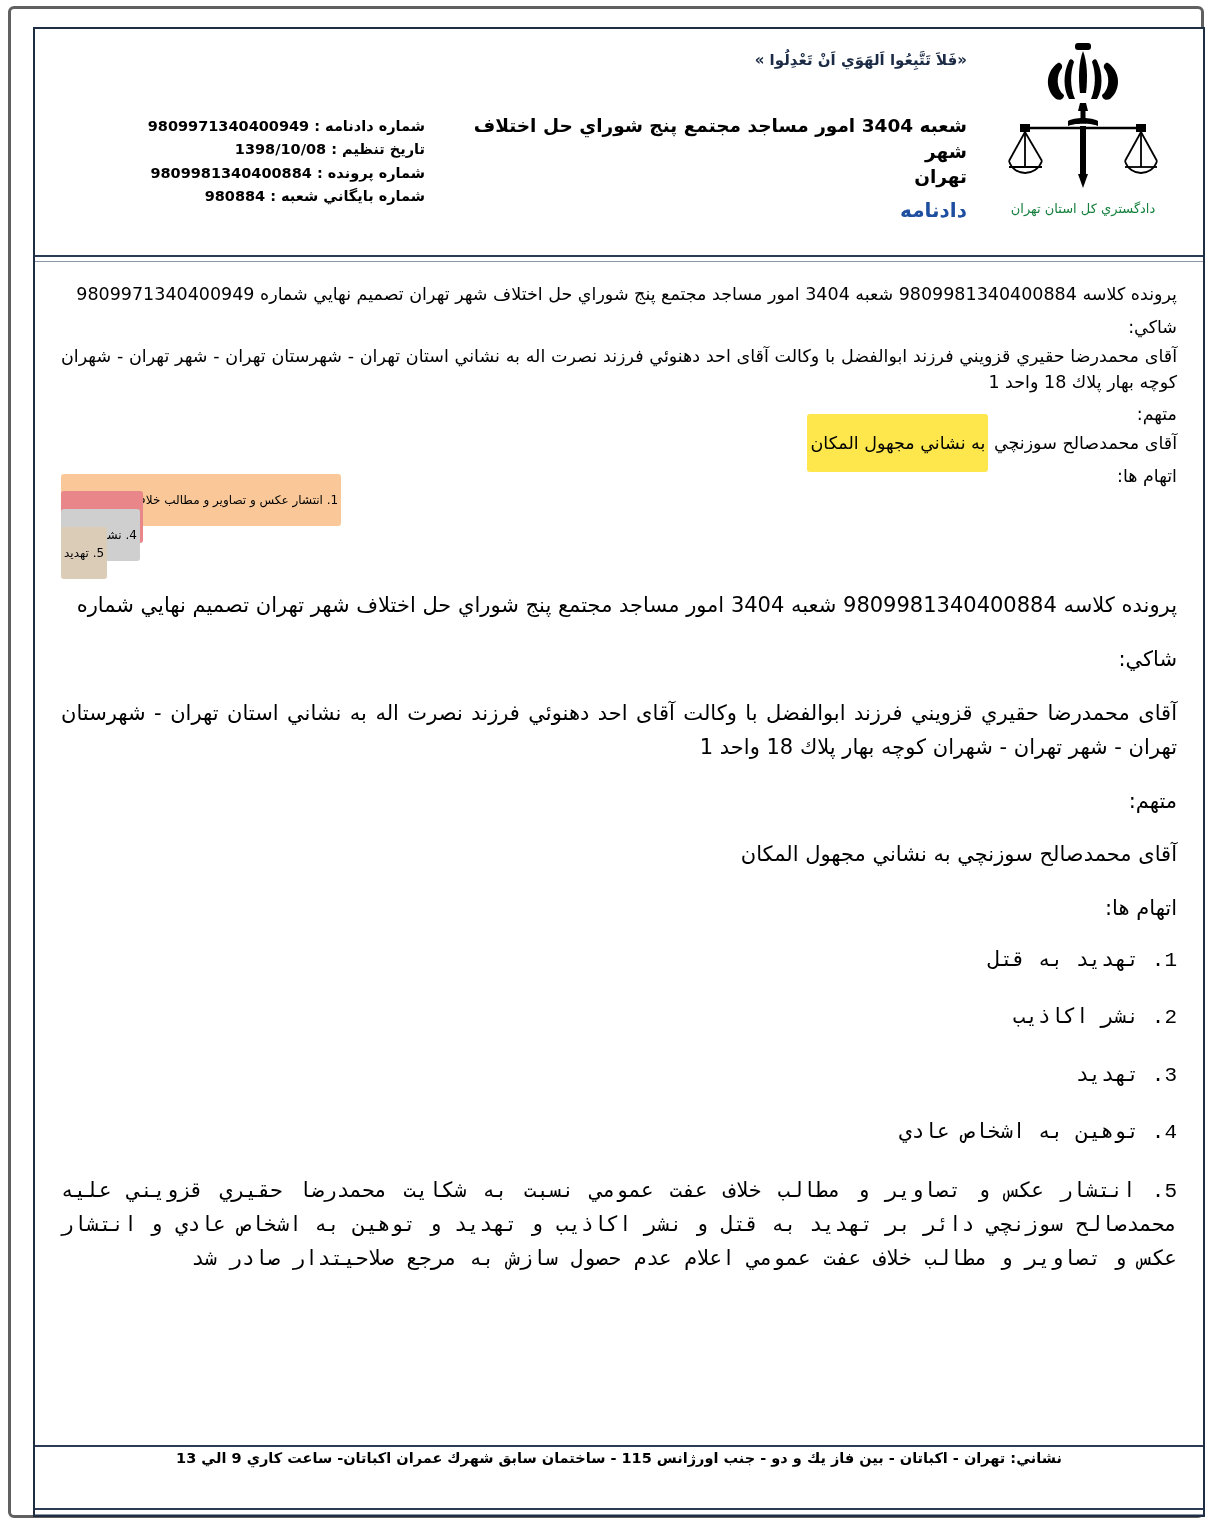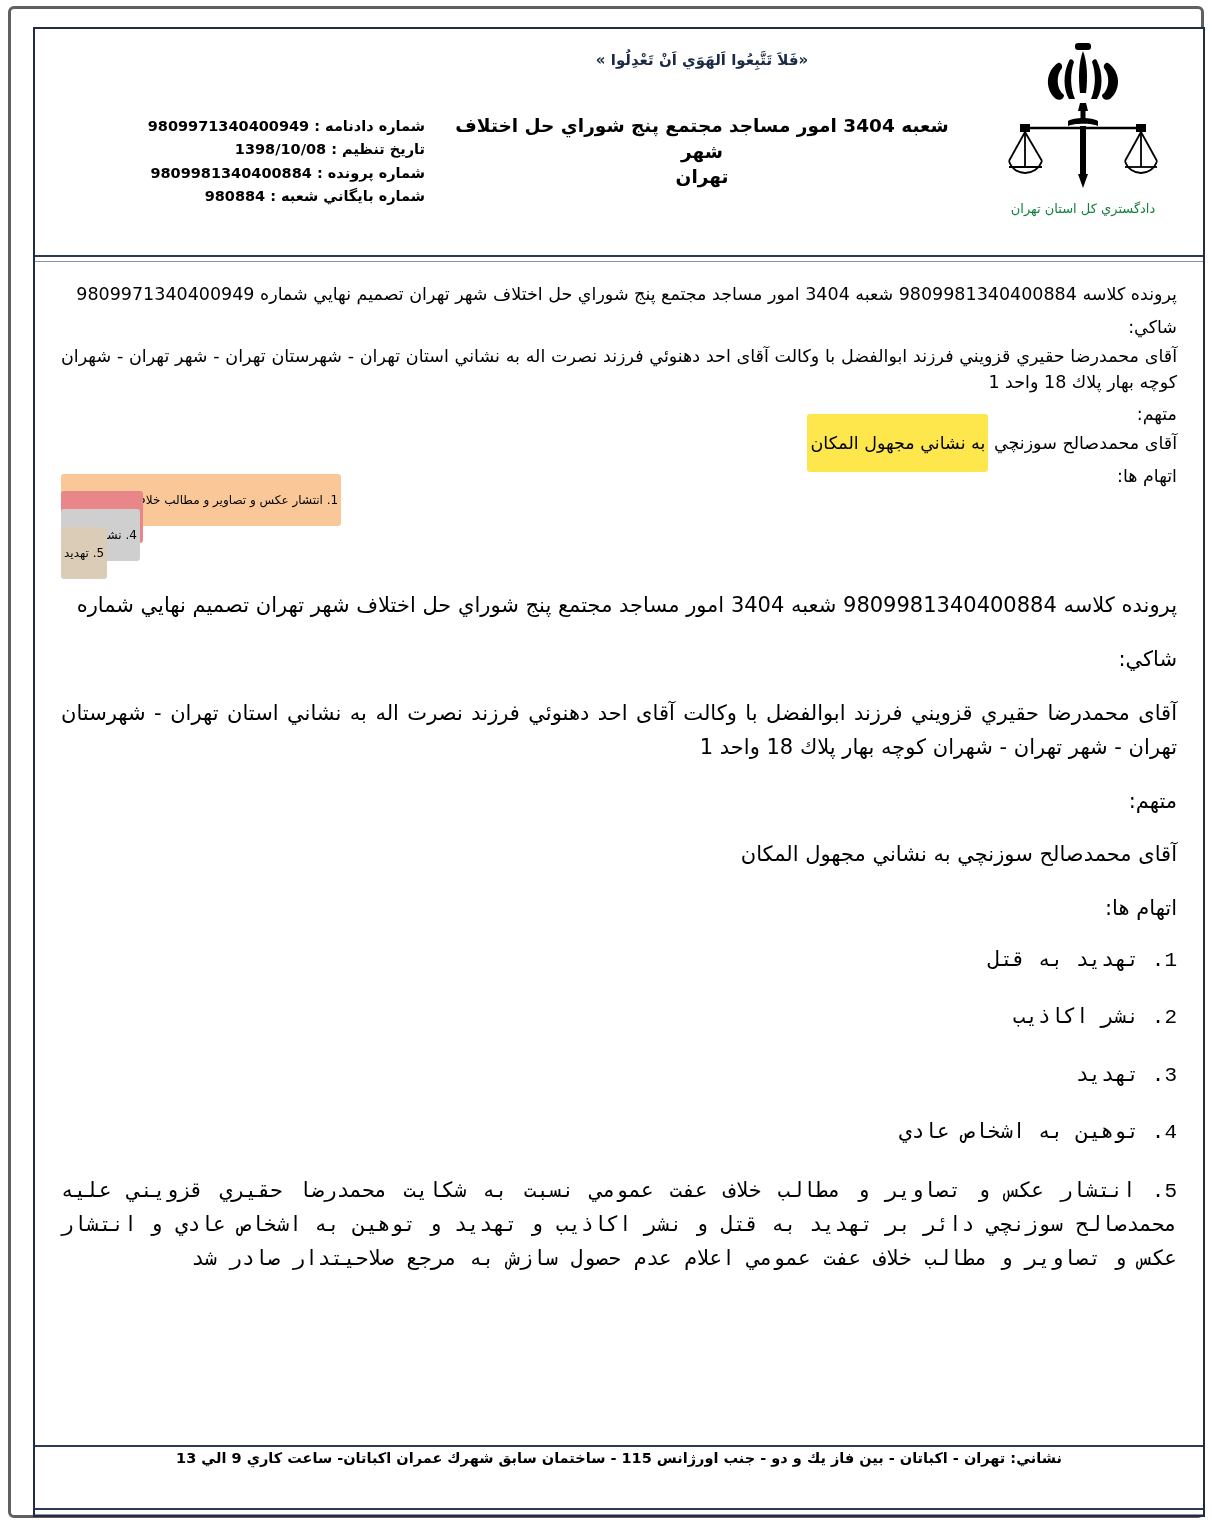--- a/index.html
+++ b/index.html
@@ -60,21 +60,21 @@
     margin-top:1px;
     letter-spacing:-0.2px;
   }
 
   
   .title-block{
     position:absolute;
     right:236px;
     width:530px;
     top:22px;
-    text-align:center;
+    text-align:right;
   }
   .ayah{
     font-size:15px;
     font-weight:bold;
     color:#1b2a45;
     direction:rtl;
     margin-bottom:44px;
   }
   .branch-title{
     font-size:18.5px;
@@ -276,20 +276,21 @@
             <line x1="117" y1="132" x2="149" y2="132"></line>
           </g>
         </svg>
         <div class="emblem-caption">دادگستري كل استان تهران</div>
       </div>
 
       <div class="title-block">
         <div class="ayah">«فَلاَ تَتَّبِعُوا اَلهَوَي اَنْ تَعْدِلُوا »</div>
         <div class="branch-title">شعبه 3404 امور مساجد مجتمع پنج شوراي حل اختلاف شهر</div>
         <div class="branch-title">تهران</div>
+        <div class="doc-kind">دادنامه</div>
       </div>
 
       <div class="meta-block">
         <div class="meta-row">
           <span>شماره دادنامه :</span>
           <span>9809971340400949</span>
         </div>
         <div class="meta-row">
           <span>تاريخ تنظيم :</span>
           <span>1398/10/08</span>

